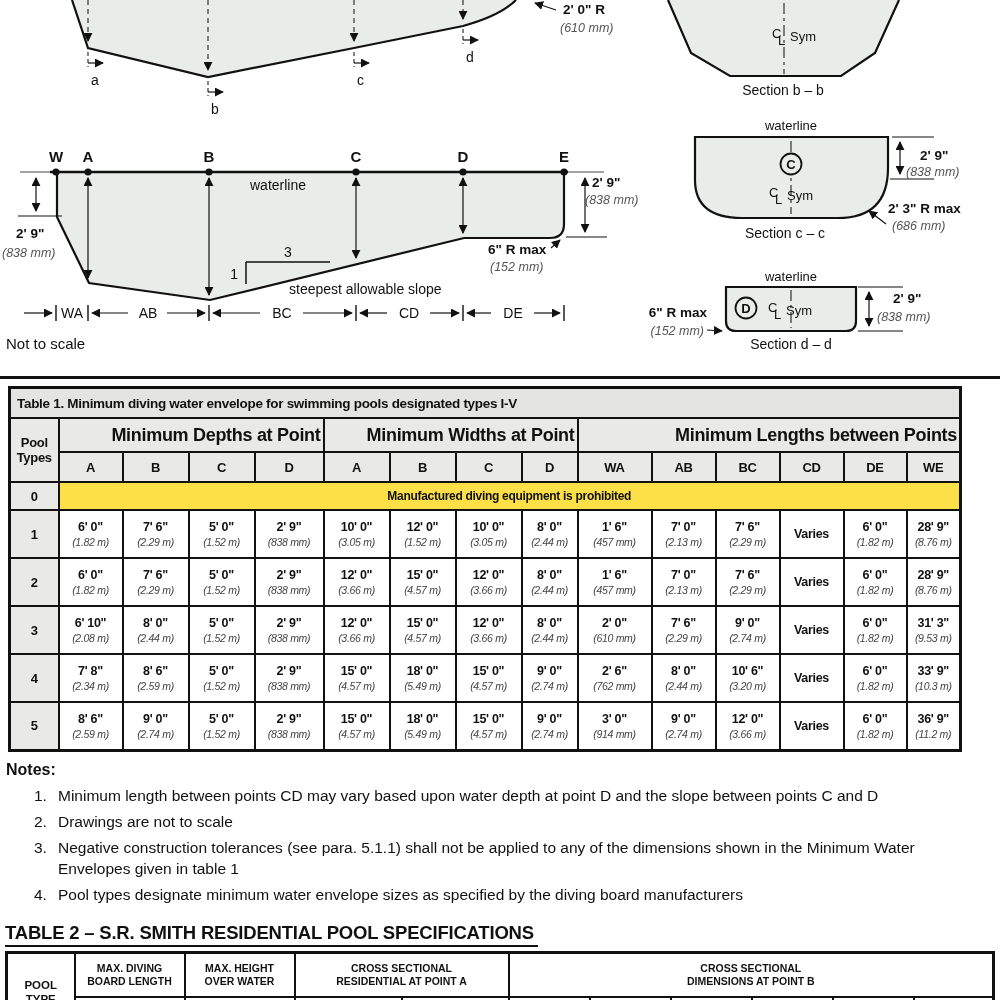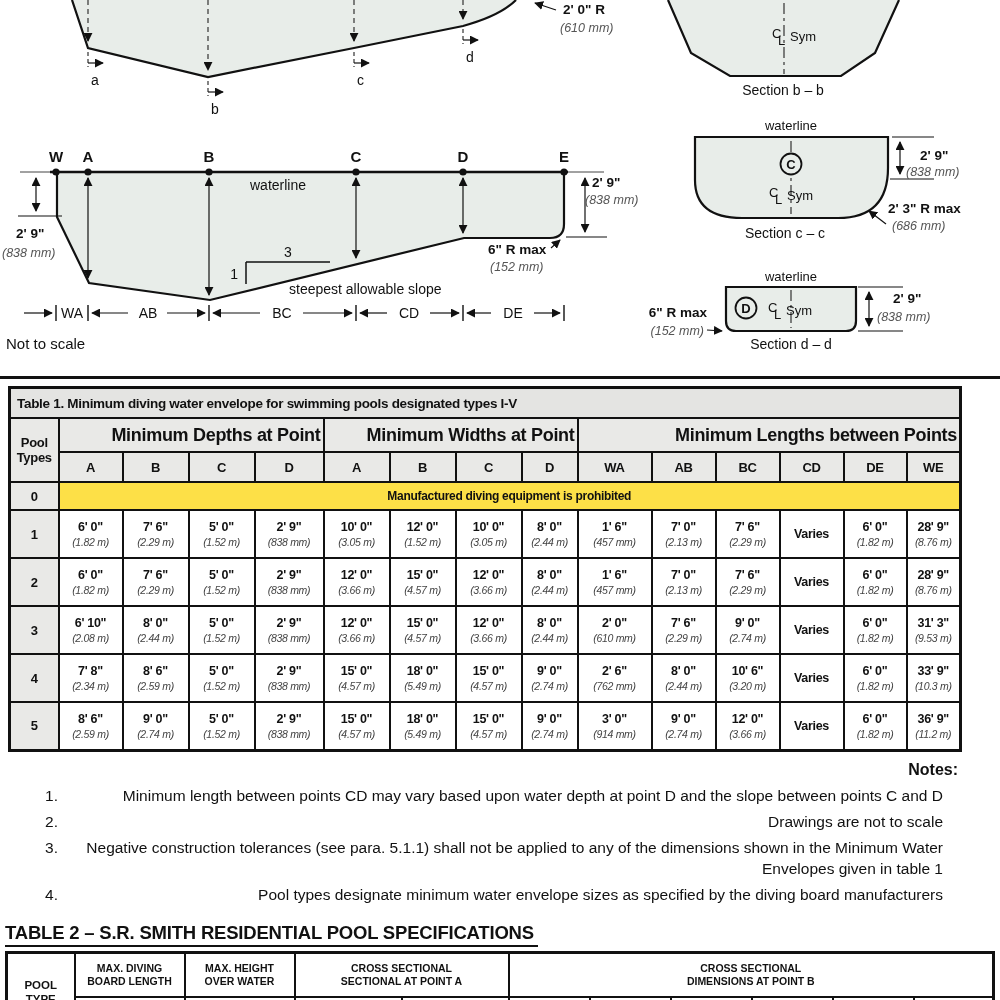--- a/index.html
+++ b/index.html
@@ -26,21 +26,21 @@
   .t1 .ghead{font-size:18px;height:32px;text-align:right;}
   .t1 .shead{font-size:13px;height:28px;}
   .t1 .poolhead{font-size:13px;line-height:15px;}
   .t1 .ptype{background:#e9e9e7;font-weight:bold;font-size:13px;}
   .t1 .prohibited{background:#fde047;font-weight:bold;font-size:12px;height:26px;}
   .t1 tbody tr.datarow{height:48px;}
   .t1 .v{font-weight:bold;font-size:12.5px;line-height:16px;}
   .t1 .m{font-style:italic;font-size:10.5px;line-height:14px;color:#444;}
 
   
-  .notes{position:absolute;top:760px;left:6px;width:952px;text-align:right;}
+  .notes{position:absolute;top:760px;left:6px;width:952px;}
   .notes-title{font-weight:bold;font-size:16px;line-height:20px;}
   .note{display:flex;margin:5px 0 0 28px;font-size:15.5px;line-height:21px;}
   .note .n{width:24px;flex:none;}
   .note .t{width:885px;}
 
   
   .t2-wrap{position:absolute;top:922px;left:5px;width:992px;}
   .t2-title{margin:0;display:inline-block;font-size:18.5px;font-weight:bold;letter-spacing:-0.2px;
             border-bottom:2.5px solid #111;padding:0 4px 1px 0;}
   .t2{border-collapse:collapse;table-layout:fixed;width:990px;margin-top:4px;border:3px solid #111;}
@@ -604,21 +604,21 @@
         <th class="h1">
           <span>MAX. DIVING</span><br>
           <span>BOARD LENGTH</span>
         </th>
         <th class="h1">
           <span>MAX. HEIGHT</span><br>
           <span>OVER WATER</span>
         </th>
         <th class="h1" colspan="2">
           <span>CROSS SECTIONAL</span><br>
-          <span>SECTIONAL AT POINT A</span>
+          <span>RESIDENTIAL AT POINT A</span>
         </th>
         <th class="h1" colspan="6">
           <span>CROSS SECTIONAL</span><br>
           <span>DIMENSIONS AT POINT B</span>
         </th>
       </tr>
       <tr>
         <th class="sub"></th>
         <th class="sub"></th>
         <th class="sub"></th>

